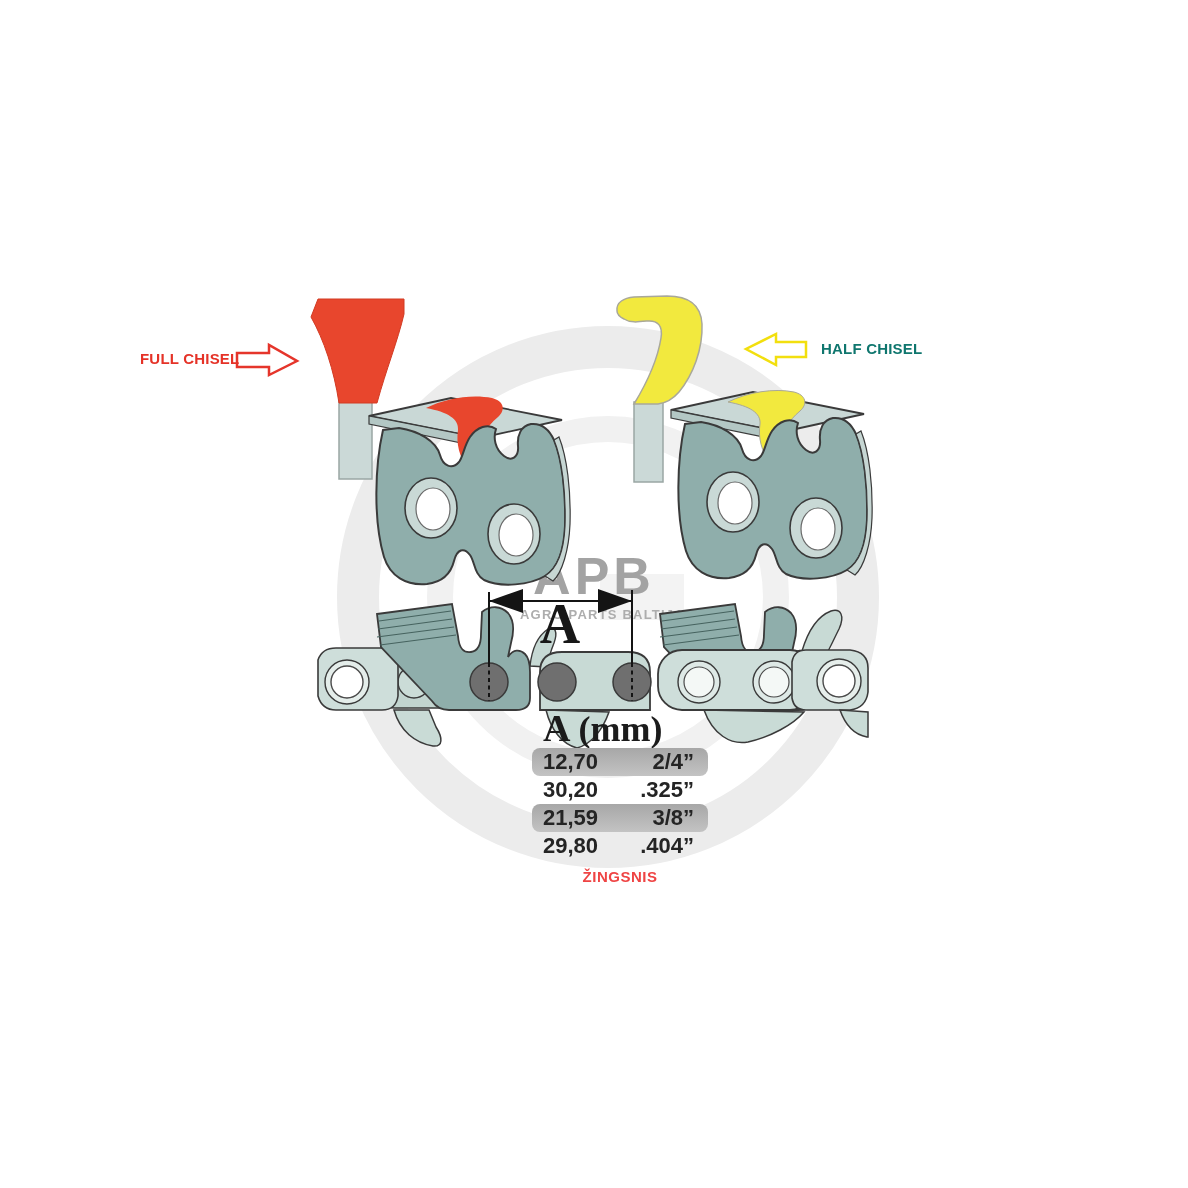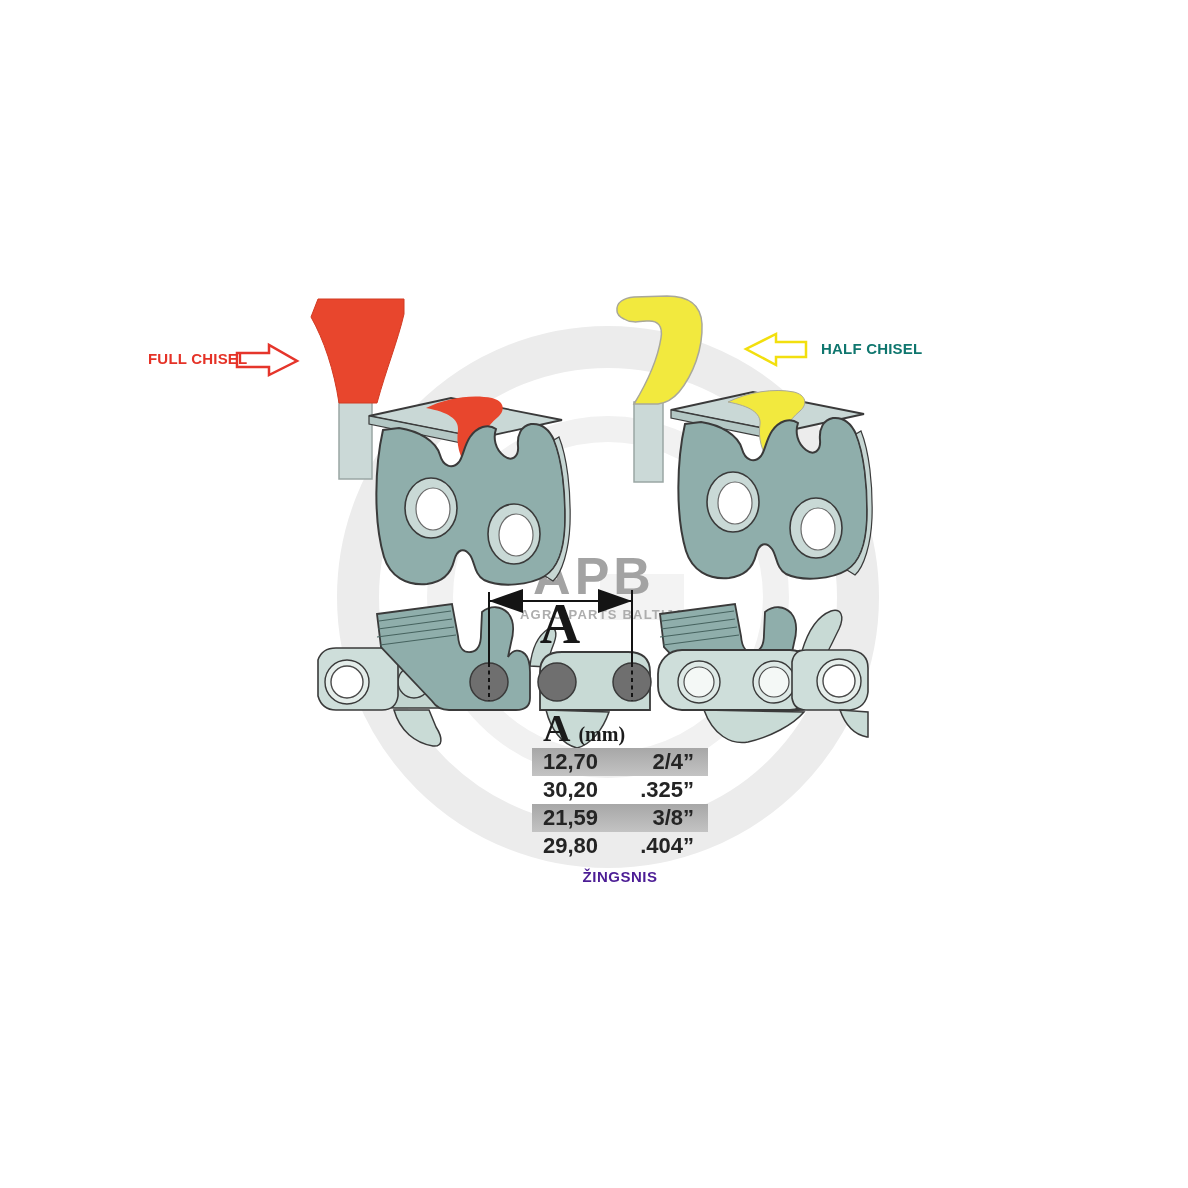--- a/index.html
+++ b/index.html
@@ -3,52 +3,52 @@
 <meta charset="utf-8">
 <style>
   html,body{margin:0;padding:0;background:#fff;}
   .stage{
     position:relative;width:1188px;height:1188px;background:#ffffff;
     overflow:hidden;font-family:"Liberation Sans",sans-serif;
   }
   svg.layer{position:absolute;left:0;top:0;width:1188px;height:1188px;}
   .txt{position:absolute;white-space:nowrap;}
   .chisel-label{font-weight:bold;font-size:15px;letter-spacing:.2px;}
-  .full-label{left:148px;top:350px;color:#E53227;}
+  .full-label{left:140px;top:350px;color:#E53227;}
   .half-label{left:821px;top:340px;color:#0f766e;}
   .wm-initials{
     left:516px;top:550px;width:156px;text-align:center;
     font-size:52px;line-height:1;font-weight:700;color:#A3A3A3;letter-spacing:4px;
   }
   .wm-company{
     left:520px;top:607px;width:150px;text-align:center;
     font-size:13px;font-weight:700;color:#ADADAD;letter-spacing:1.2px;
   }
   .dim-letter{
     left:528px;top:596px;width:64px;text-align:center;
     font-family:"Liberation Serif",serif;font-size:56px;line-height:1;
     font-weight:600;color:#171717;
   }
   .pitch-header{
     position:absolute;left:532px;top:708px;width:176px;height:40px;
     display:flex;align-items:baseline;padding-left:11px;box-sizing:border-box;
     color:#1b1b1b;font-family:"Liberation Serif",serif;
   }
   .pitch-header .hA{font-size:38px;font-weight:600;line-height:40px;}
-  .pitch-header .hUnit{font-size:20px;font-weight:600;margin-left:8px;}
+  .pitch-header .hUnit{font-size:36px;font-weight:600;margin-left:8px;}
   .pitch-table{position:absolute;left:532px;top:748px;width:176px;}
   .pitch-row{
     height:28px;display:flex;justify-content:space-between;align-items:center;
     padding:0 14px 0 11px;box-sizing:border-box;
     font-size:22px;font-weight:600;color:#242424;
   }
-  .pitch-row.hl{background:linear-gradient(180deg,#A7A7A7,#C3C3C3);}
+  .pitch-row.hl{background:linear-gradient(180deg,#A7A7A7,#C3C3C3);border-radius:8px;}
   .caption{
     left:532px;top:868px;width:176px;text-align:center;
-    font-size:15px;font-weight:700;letter-spacing:.5px;color:#4c1d95;
+    font-size:15px;font-weight:700;letter-spacing:.5px;color:#ef4444;
   }
 </style>
 </head>
 <body>
 
 <div class="stage">
 
   <svg class="layer" viewBox="0 0 1188 1188">
     <circle cx="608" cy="597" r="250" fill="none" stroke="#ECECEC" stroke-width="42"></circle>
     <circle cx="608" cy="597" r="168" fill="none" stroke="#F1F1F1" stroke-width="26"></circle>

